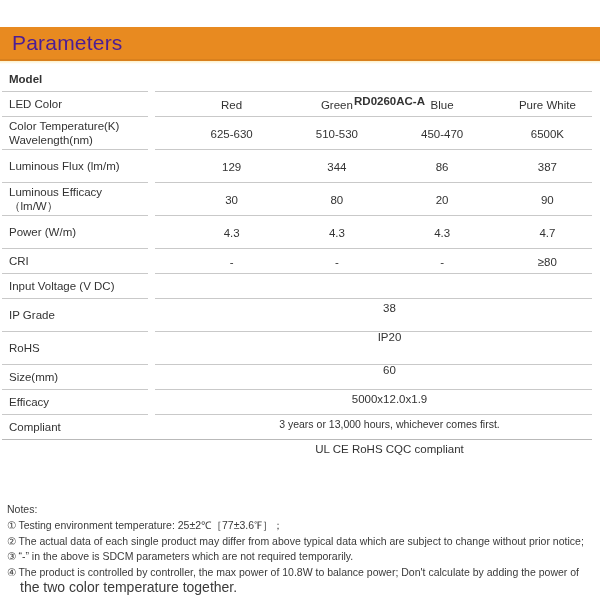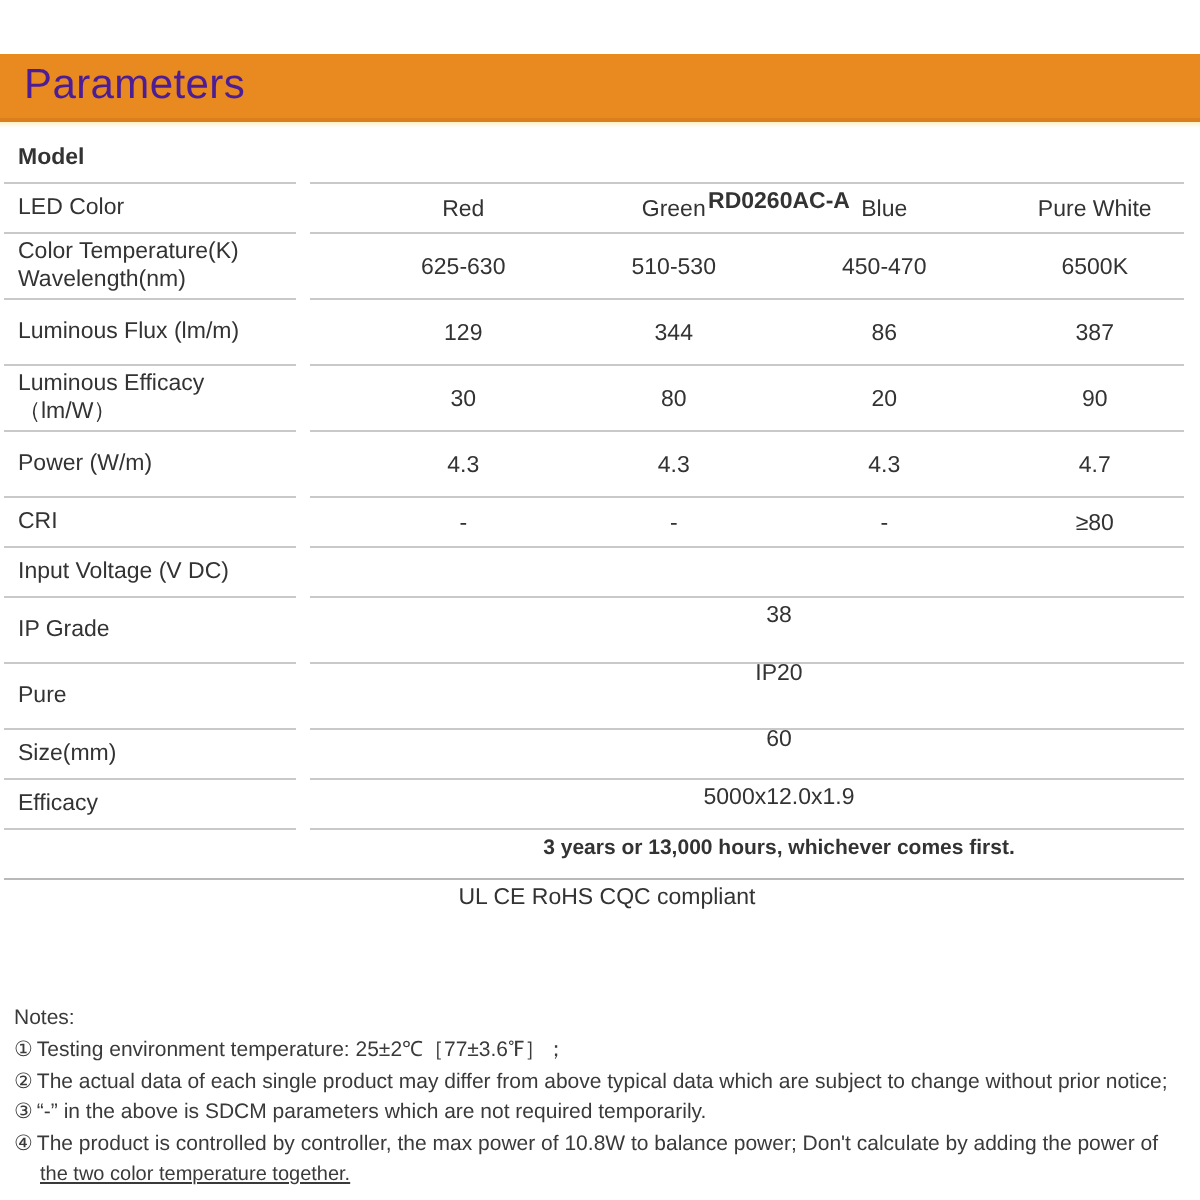--- a/index.html
+++ b/index.html
@@ -102,21 +102,21 @@
     font-size: 11.5px;
     color: #333333;
     line-height: 14px;
   }
   .cell.span {
     flex: 1 1 100%;
     text-align: center;
     margin-top: 42px;
   }
   .cell.bold { font-weight: bold; }
-  .cell.small { font-size: 10.5px; font-weight: bold; }
+  .cell.small { font-size: 10.5px; }
 
   
   .rule-label {
     position: absolute;
     left: 2px;
     bottom: 0;
     width: 146px;
     height: 1px;
     background: #c9c9c9;
   }
@@ -164,24 +164,23 @@
     align-items: flex-start;
   }
   .note-num {
     flex: 0 0 auto;
     margin-right: 2px;
   }
   .note-text {
     flex: 1 1 auto;
   }
   .note-cont {
-    font-size: 10px;
+    font-size: 14px;
     line-height: 15.5px;
     padding-left: 13px;
-    text-decoration: underline;
   }
 </style>
 </head>
 <body>
 
 <div class="page">
 
   <div class="banner"></div>
   <div class="banner-underline"></div>
   <div class="banner-glow"></div>
@@ -286,21 +285,21 @@
     <div class="row h-tall">
       <div class="label">IP Grade</div>
       <div class="values">
         <div class="cell span">IP20</div>
       </div>
       <div class="rule-label"></div>
       <div class="rule-values"></div>
     </div>
 
     <div class="row h-tall">
-      <div class="label">Pure</div>
+      <div class="label">RoHS</div>
       <div class="values">
         <div class="cell span">60</div>
       </div>
       <div class="rule-label"></div>
       <div class="rule-values"></div>
     </div>
 
     <div class="row h-std">
       <div class="label">Size(mm)</div>
       <div class="values">
@@ -313,20 +312,21 @@
     <div class="row h-std">
       <div class="label">Efficacy</div>
       <div class="values">
         <div class="cell span small">3 years or 13,000 hours, whichever comes first.</div>
       </div>
       <div class="rule-label"></div>
       <div class="rule-values"></div>
     </div>
 
     <div class="row h-std">
+      <div class="label">Compliant</div>
       <div class="values">
         <div class="cell span">UL  CE  RoHS  CQC compliant</div>
       </div>
       <div class="rule-full"></div>
     </div>
 
   </div>
 
   <div class="notes">
     <div class="notes-title">Notes:</div>

